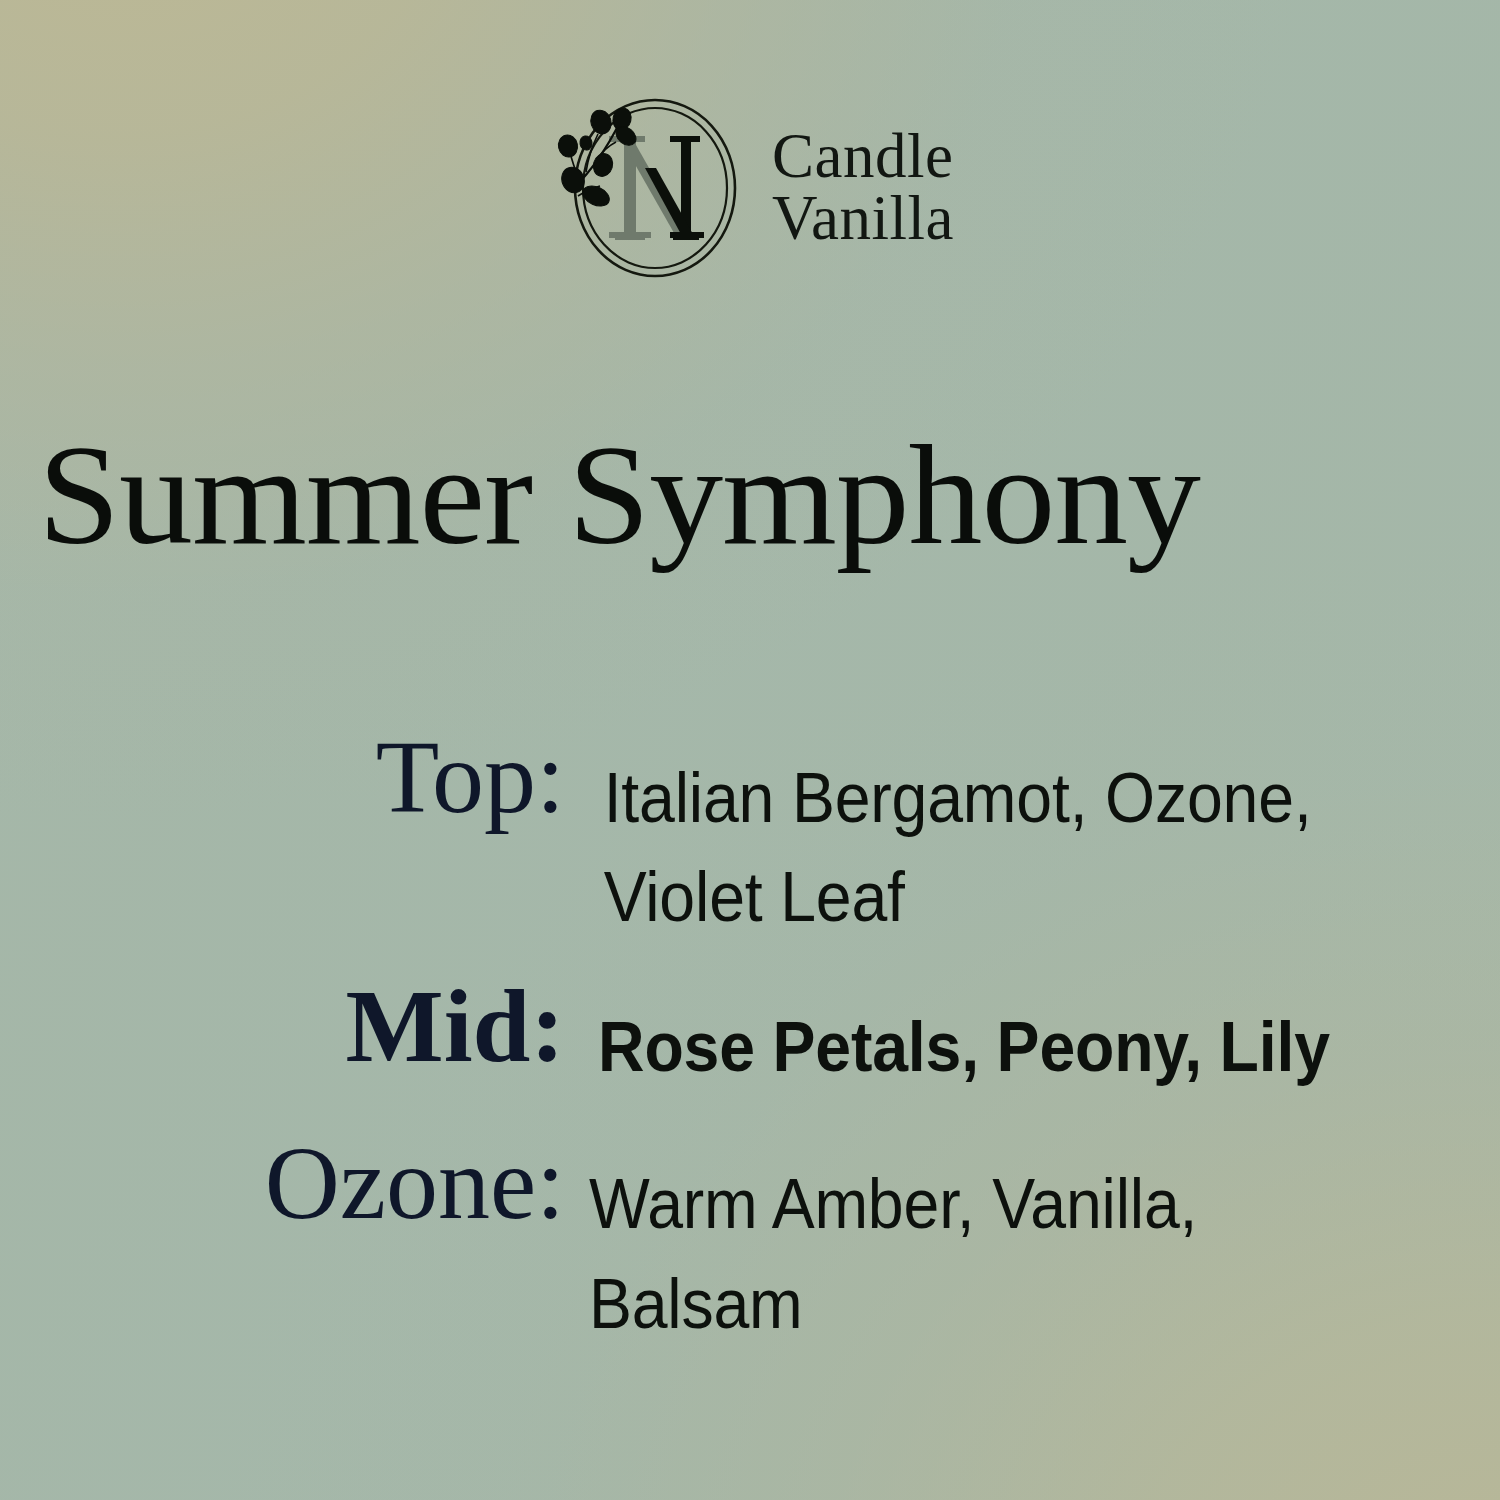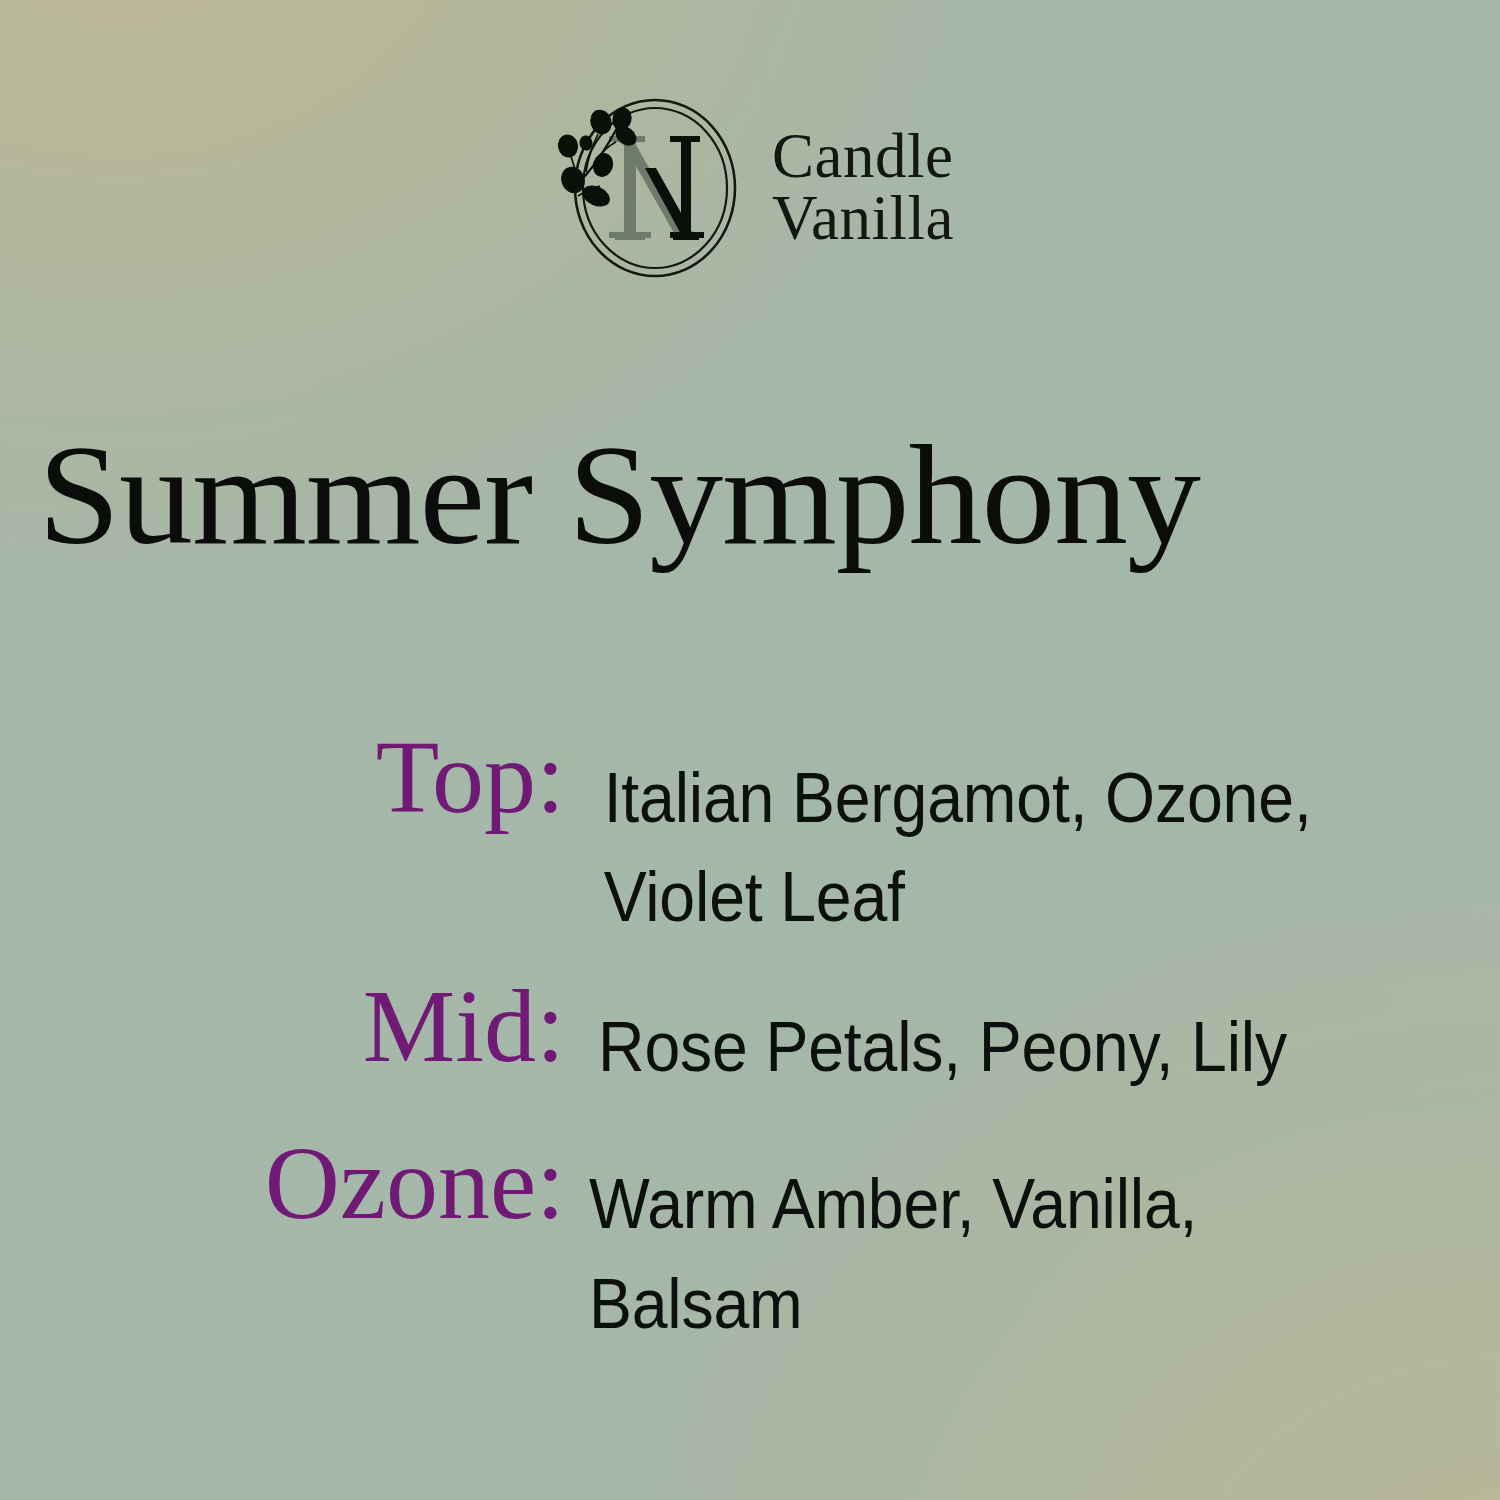--- a/index.html
+++ b/index.html
@@ -108,21 +108,21 @@
     display: flex;
     align-items: flex-start;
     margin-bottom: 34px;
   }
   .note-label {
     flex: 0 0 565px;
     text-align: right;
     font-family: "Liberation Serif", "DejaVu Serif", serif;
     font-size: 104px;
     line-height: 1.0;
-    color: #701a75;
+    color: #0f172a;
     letter-spacing: 0px;
     white-space: nowrap;
     padding-right: 0px;
   }
   .note-value {
     flex: 1 1 auto;
     font-family: "Liberation Sans Narrow", "Liberation Sans", sans-serif;
     font-stretch: condensed;
     font-size: 70px;
     line-height: 1.42;
@@ -132,21 +132,21 @@
     transform: scaleX(0.92);
     transform-origin: left top;
     width: 1010px;
     letter-spacing: -0.2px;
   }
   .row-top   .note-value { padding-left: 42px; }
   .row-mid   .note-value { padding-left: 36px; }
   .row-base  .note-value { padding-left: 26px; }
 
   .row-top   { margin-bottom: 26px; }
-  .row-mid   { margin-bottom: 34px; }
+  .row-mid   { margin-bottom: 34px; font-weight: bold; }
 </style>
 </head>
 <body>
 
 <div id="canvas">
 
   <div class="bg-layer bg-cool"></div>
   <div class="bg-layer bg-warm-tl"></div>
   <div class="bg-layer bg-warm-br"></div>
 

